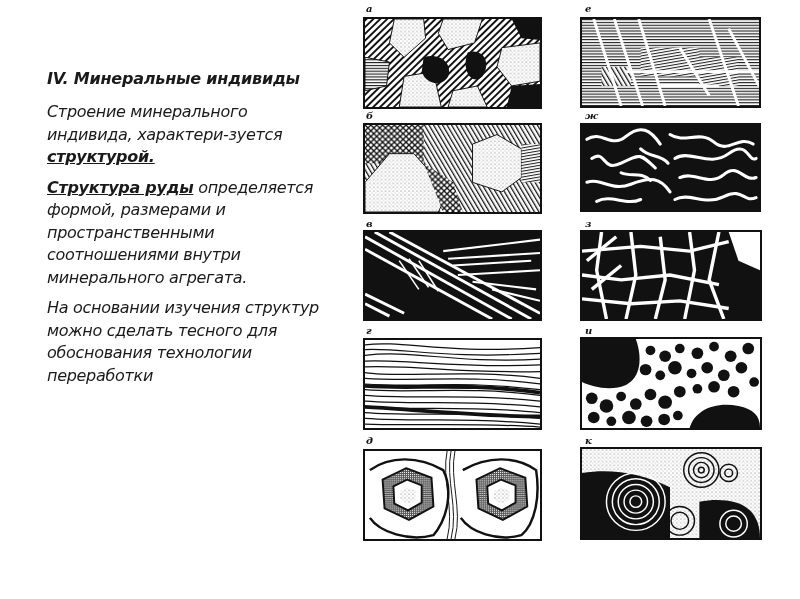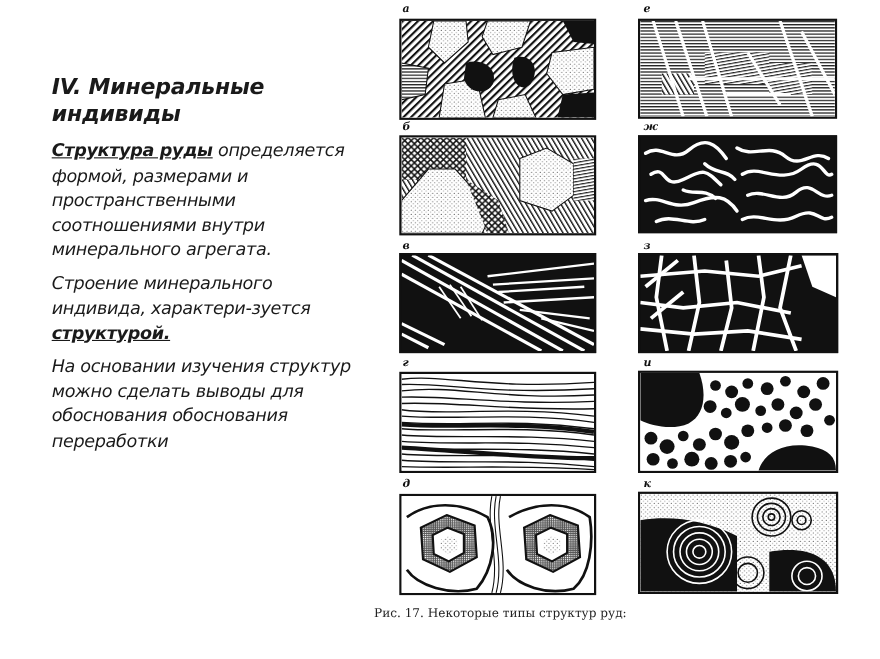--- a/index.html
+++ b/index.html
@@ -1,36 +1,36 @@
 <!DOCTYPE html>
 <html><head>
 <meta charset="utf-8">
 <style>
   html, body { margin:0; padding:0; background:#ffffff; }
   body { width:800px; height:599px; position:relative; overflow:hidden;
          font-family:"DejaVu Sans", "Liberation Sans", sans-serif; color:#1a1a1a; }
   .text-col { position:absolute; left:47px; top:66px; width:290px; }
-  .title { font-size:20px; font-weight:bold; font-style:italic; line-height:25px; margin:0 0 10px 0; letter-spacing:-0.2px; }
+  .title { font-size:16px; font-weight:bold; font-style:italic; line-height:25px; margin:0 0 10px 0; letter-spacing:-0.2px; }
   .para { font-size:16px; font-style:italic; line-height:22.5px; margin:0 0 8px 0; letter-spacing:-0.3px; }
   .para b, .strong-ul { font-weight:bold; text-decoration:underline; }
   .panel-label { position:absolute; font-family:"DejaVu Serif", serif; font-style:italic; font-weight:bold; font-size:10px; color:#111; }
   .panel { position:absolute; border:2px solid #111; box-sizing:border-box; overflow:hidden; background:#fff; }
   .panel svg { display:block; width:100%; height:100%; }
   .caption { position:absolute; left:340px; top:551px; width:440px; font-family:"DejaVu Serif", serif; color:#222; }
   .caption-title { font-size:11px; line-height:14px; }
   .caption-body { font-size:7.2px; line-height:9px; letter-spacing:-0.1px; }
 </style>
 </head>
 <body>
 
 <div class="text-col">
   <div class="title">IV. Минеральные индивиды</div>
+  <p class="para"><span>Строение минерального индивида, характери-зуется </span><span class="strong-ul">структурой.</span></p>
   <p class="para"><span class="strong-ul">Структура руды</span><span> определяется  формой, размерами и пространственными соотношениями внутри минерального агрегата.</span></p>
-  <p class="para"><span>Строение минерального индивида, характери-зуется </span><span class="strong-ul">структурой.</span></p>
-  <p class="para"><span>На основании изучения структур можно сделать выводы для обоснования обоснования переработки</span></p>
+  <p class="para"><span>На основании изучения структур можно сделать тесного для обоснования технологии переработки</span></p>
 </div>
 
 <svg width="0" height="0" style="position:absolute">
   <defs>
     <pattern id="dots" width="4" height="4" patternUnits="userSpaceOnUse">
       <rect width="4" height="4" fill="#fff"></rect>
       <circle cx="1" cy="1" r="0.5" fill="#333"></circle>
         <circle cx="3" cy="3" r="0.45" fill="#555"></circle>
     </pattern>
     <pattern id="hatchA" width="5" height="5" patternUnits="userSpaceOnUse" patternTransform="rotate(45)">
@@ -294,14 +294,13 @@
       <circle cx="122" cy="22" r="3"></circle>
         <circle cx="150" cy="25" r="9"></circle>
         <circle cx="150" cy="25" r="4"></circle>
       <circle cx="100" cy="75" r="15"></circle>
         <circle cx="100" cy="75" r="9"></circle>
     </g>
   </svg>
 </div>
 
 <div class="caption">
-  <div class="caption-title">Рис. 17. Некоторые типы структур руд:</div>
 </div>
 
 </body></html>

